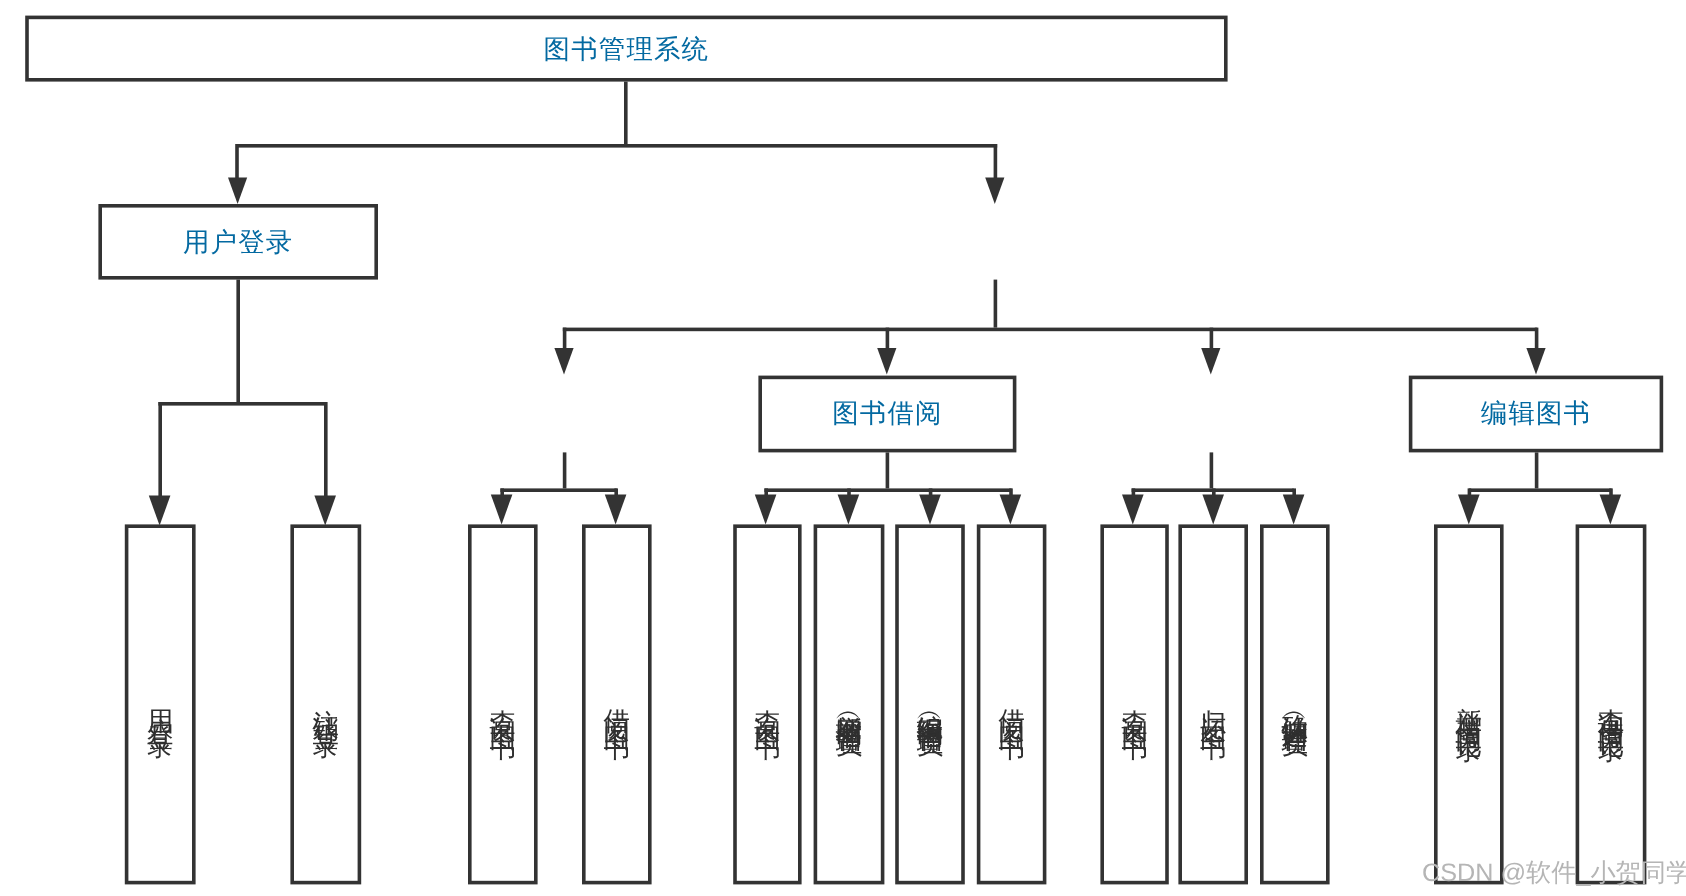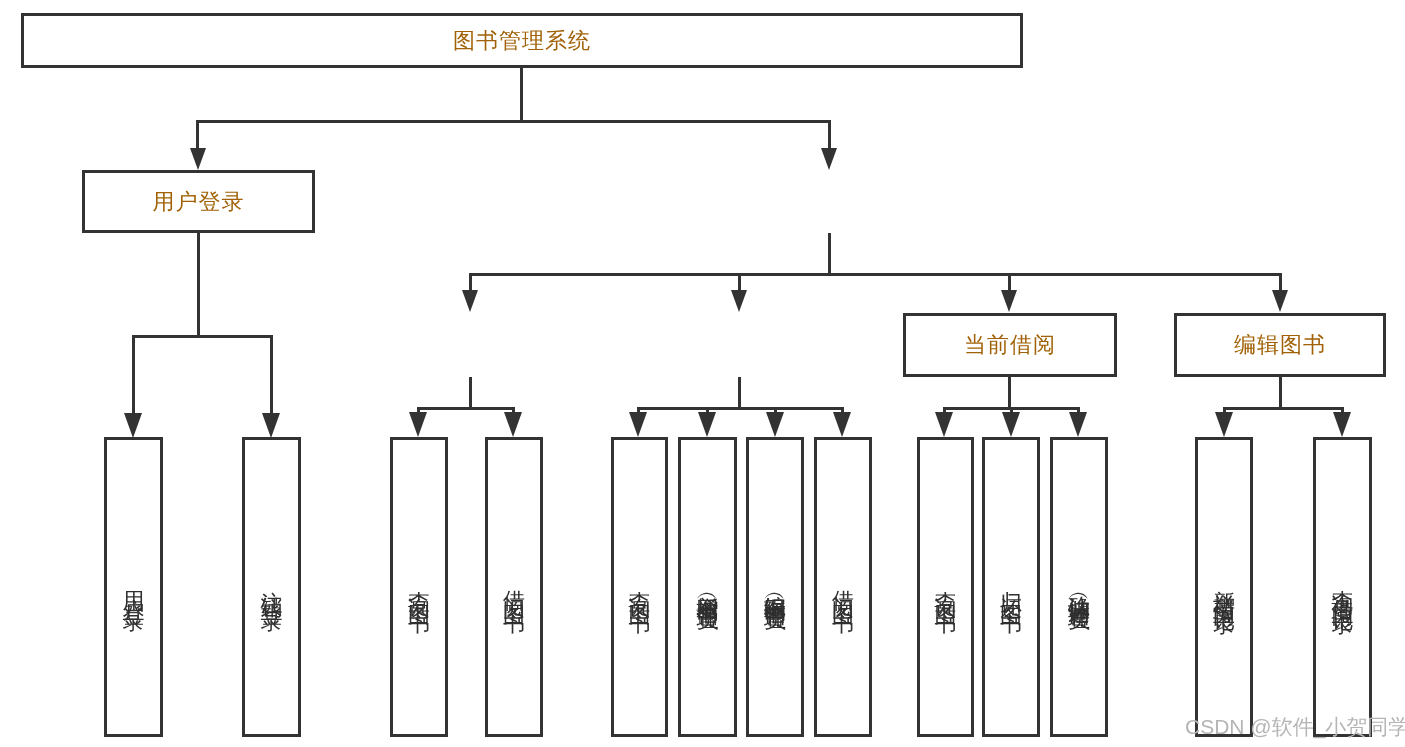--- a/index.html
+++ b/index.html
@@ -14,21 +14,21 @@
     position:absolute;
     box-sizing:border-box;
     border:3px solid #333333;
     background:#ffffff;
     display:flex;
     align-items:center;
     justify-content:center;
   }
   .hlabel{
     font-size:22px;
-    color:#a16207;
+    color:#0369a1;
     letter-spacing:1px;
     white-space:nowrap;
     text-align:center;
   }
   .vlabel{
     writing-mode:vertical-rl;
     text-orientation:mixed;
     font-size:22px;
     color:#2f2f2f;
     letter-spacing:7px;
@@ -63,24 +63,24 @@
   <div class="box" style="left:21px;top:13px;width:1002px;height:55px;">
     <span class="hlabel">图书管理系统</span>
   </div>
 
   <div class="box" style="left:82px;top:170px;width:233px;height:63px;">
     <span class="hlabel">用户登录</span>
   </div>
 
 
 
+  <div class="box" style="left:632px;top:313px;width:215px;height:64px;">
+    <span class="hlabel">图书借阅</span>
+  </div>
 
-  <div class="box" style="left:903px;top:313px;width:214px;height:64px;">
-    <span class="hlabel">当前借阅</span>
-  </div>
 
   <div class="box" style="left:1174px;top:313px;width:212px;height:64px;">
     <span class="hlabel">编辑图书</span>
   </div>
 
   <div class="box" style="left:104px;top:437px;width:59px;height:300px;">
     <span class="vlabel">用户登录</span>
   </div>
 
   <div class="box" style="left:242px;top:437px;width:59px;height:300px;">

